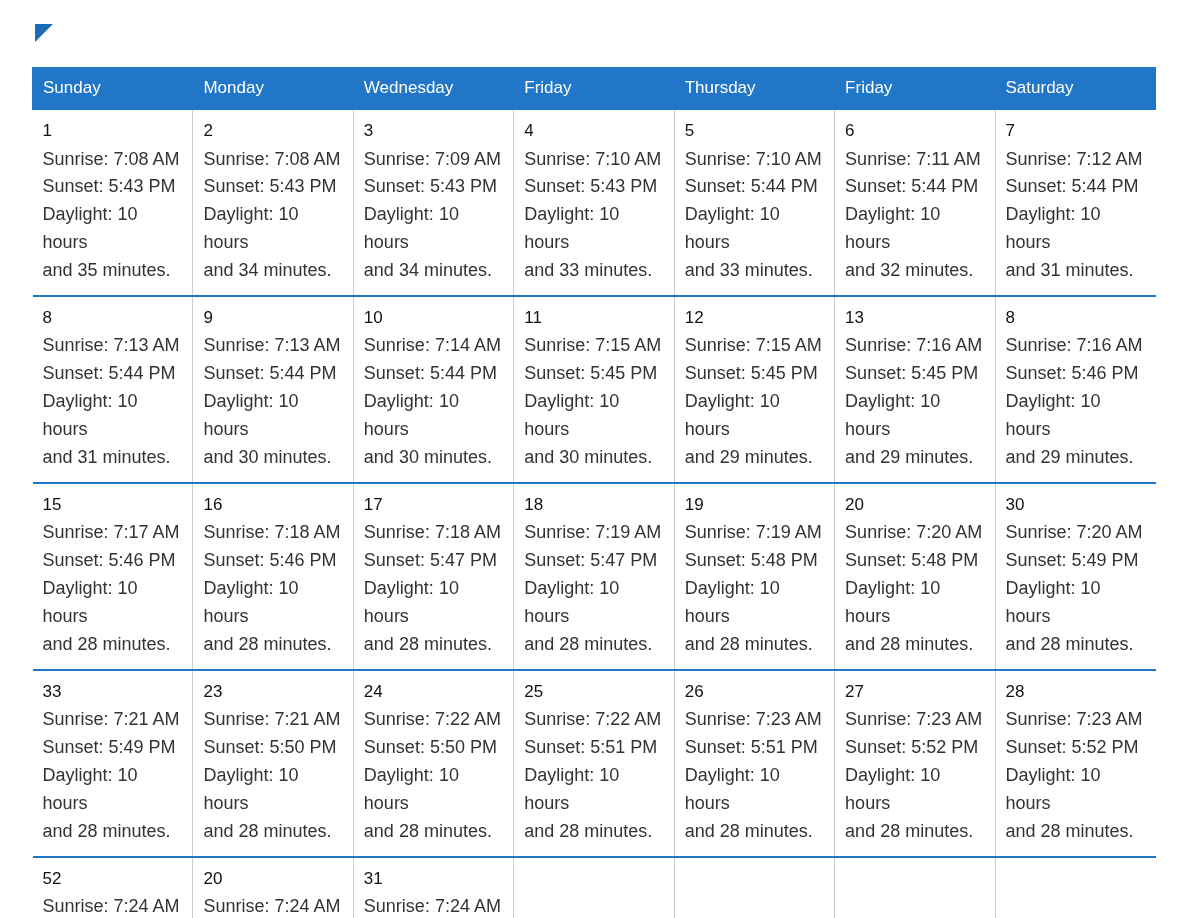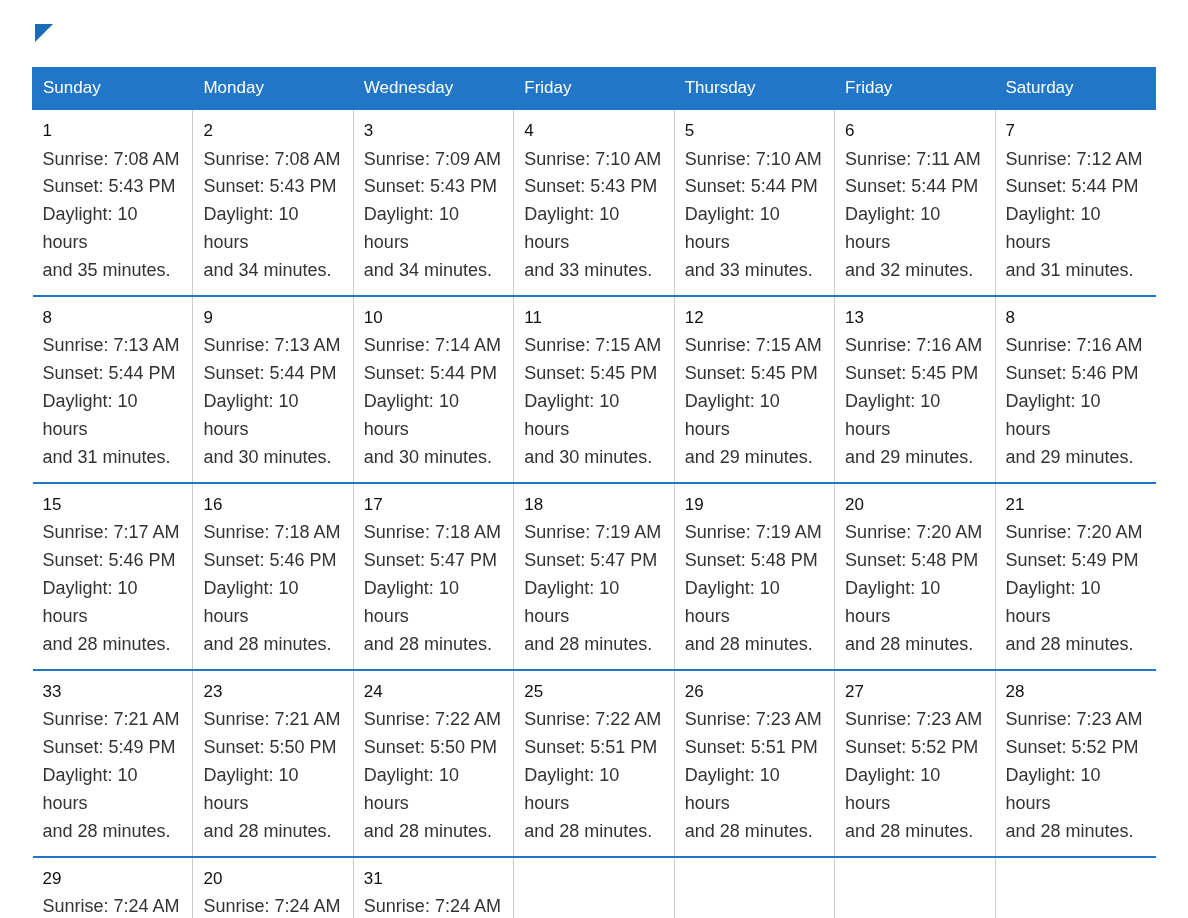--- a/index.html
+++ b/index.html
@@ -210,21 +210,21 @@
         </td>
         <td>
           <span class="day-num">19</span>
           <div class="day-info">Sunrise: 7:19 AM<br>Sunset: 5:48 PM<br>Daylight: 10 hours<br>and 28 minutes.</div>
         </td>
         <td>
           <span class="day-num">20</span>
           <div class="day-info">Sunrise: 7:20 AM<br>Sunset: 5:48 PM<br>Daylight: 10 hours<br>and 28 minutes.</div>
         </td>
         <td>
-          <span class="day-num">21</span>
+          <span class="day-num">30</span>
           <div class="day-info">Sunrise: 7:20 AM<br>Sunset: 5:49 PM<br>Daylight: 10 hours<br>and 28 minutes.</div>
         </td>
       </tr>
       <tr>
         <td>
           <span class="day-num">33</span>
           <div class="day-info">Sunrise: 7:21 AM<br>Sunset: 5:49 PM<br>Daylight: 10 hours<br>and 28 minutes.</div>
         </td>
         <td>
           <span class="day-num">23</span>
@@ -246,21 +246,21 @@
           <span class="day-num">27</span>
           <div class="day-info">Sunrise: 7:23 AM<br>Sunset: 5:52 PM<br>Daylight: 10 hours<br>and 28 minutes.</div>
         </td>
         <td>
           <span class="day-num">28</span>
           <div class="day-info">Sunrise: 7:23 AM<br>Sunset: 5:52 PM<br>Daylight: 10 hours<br>and 28 minutes.</div>
         </td>
       </tr>
       <tr>
         <td>
-          <span class="day-num">29</span>
+          <span class="day-num">52</span>
           <div class="day-info">Sunrise: 7:24 AM<br>Sunset: 5:53 PM<br>Daylight: 10 hours<br>and 29 minutes.</div>
         </td>
         <td>
           <span class="day-num">20</span>
           <div class="day-info">Sunrise: 7:24 AM<br>Sunset: 5:54 PM<br>Daylight: 10 hours<br>and 29 minutes.</div>
         </td>
         <td>
           <span class="day-num">31</span>
           <div class="day-info">Sunrise: 7:24 AM<br>Sunset: 5:54 PM<br>Daylight: 10 hours<br>and 29 minutes.</div>
         </td>

